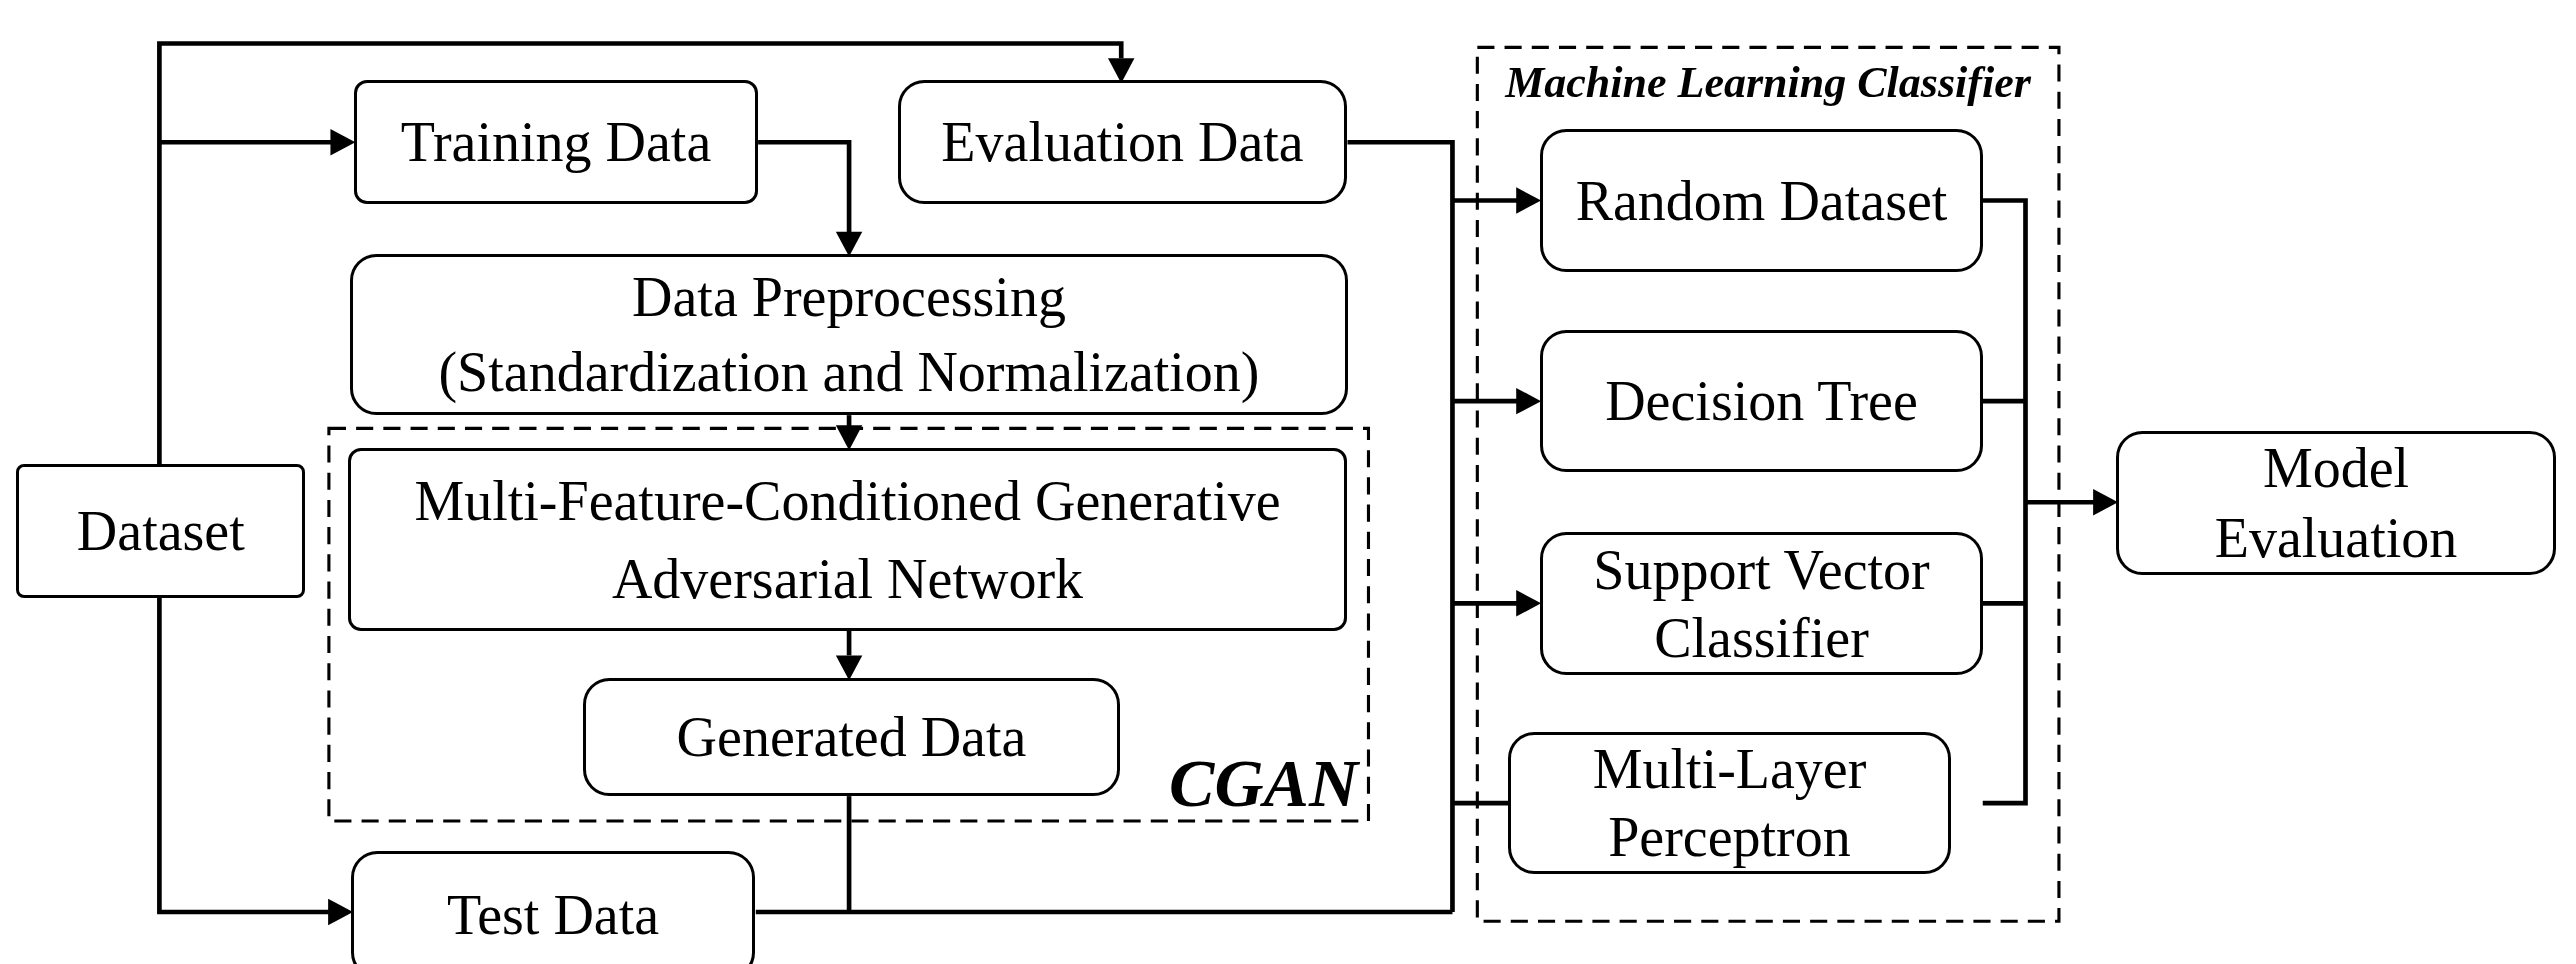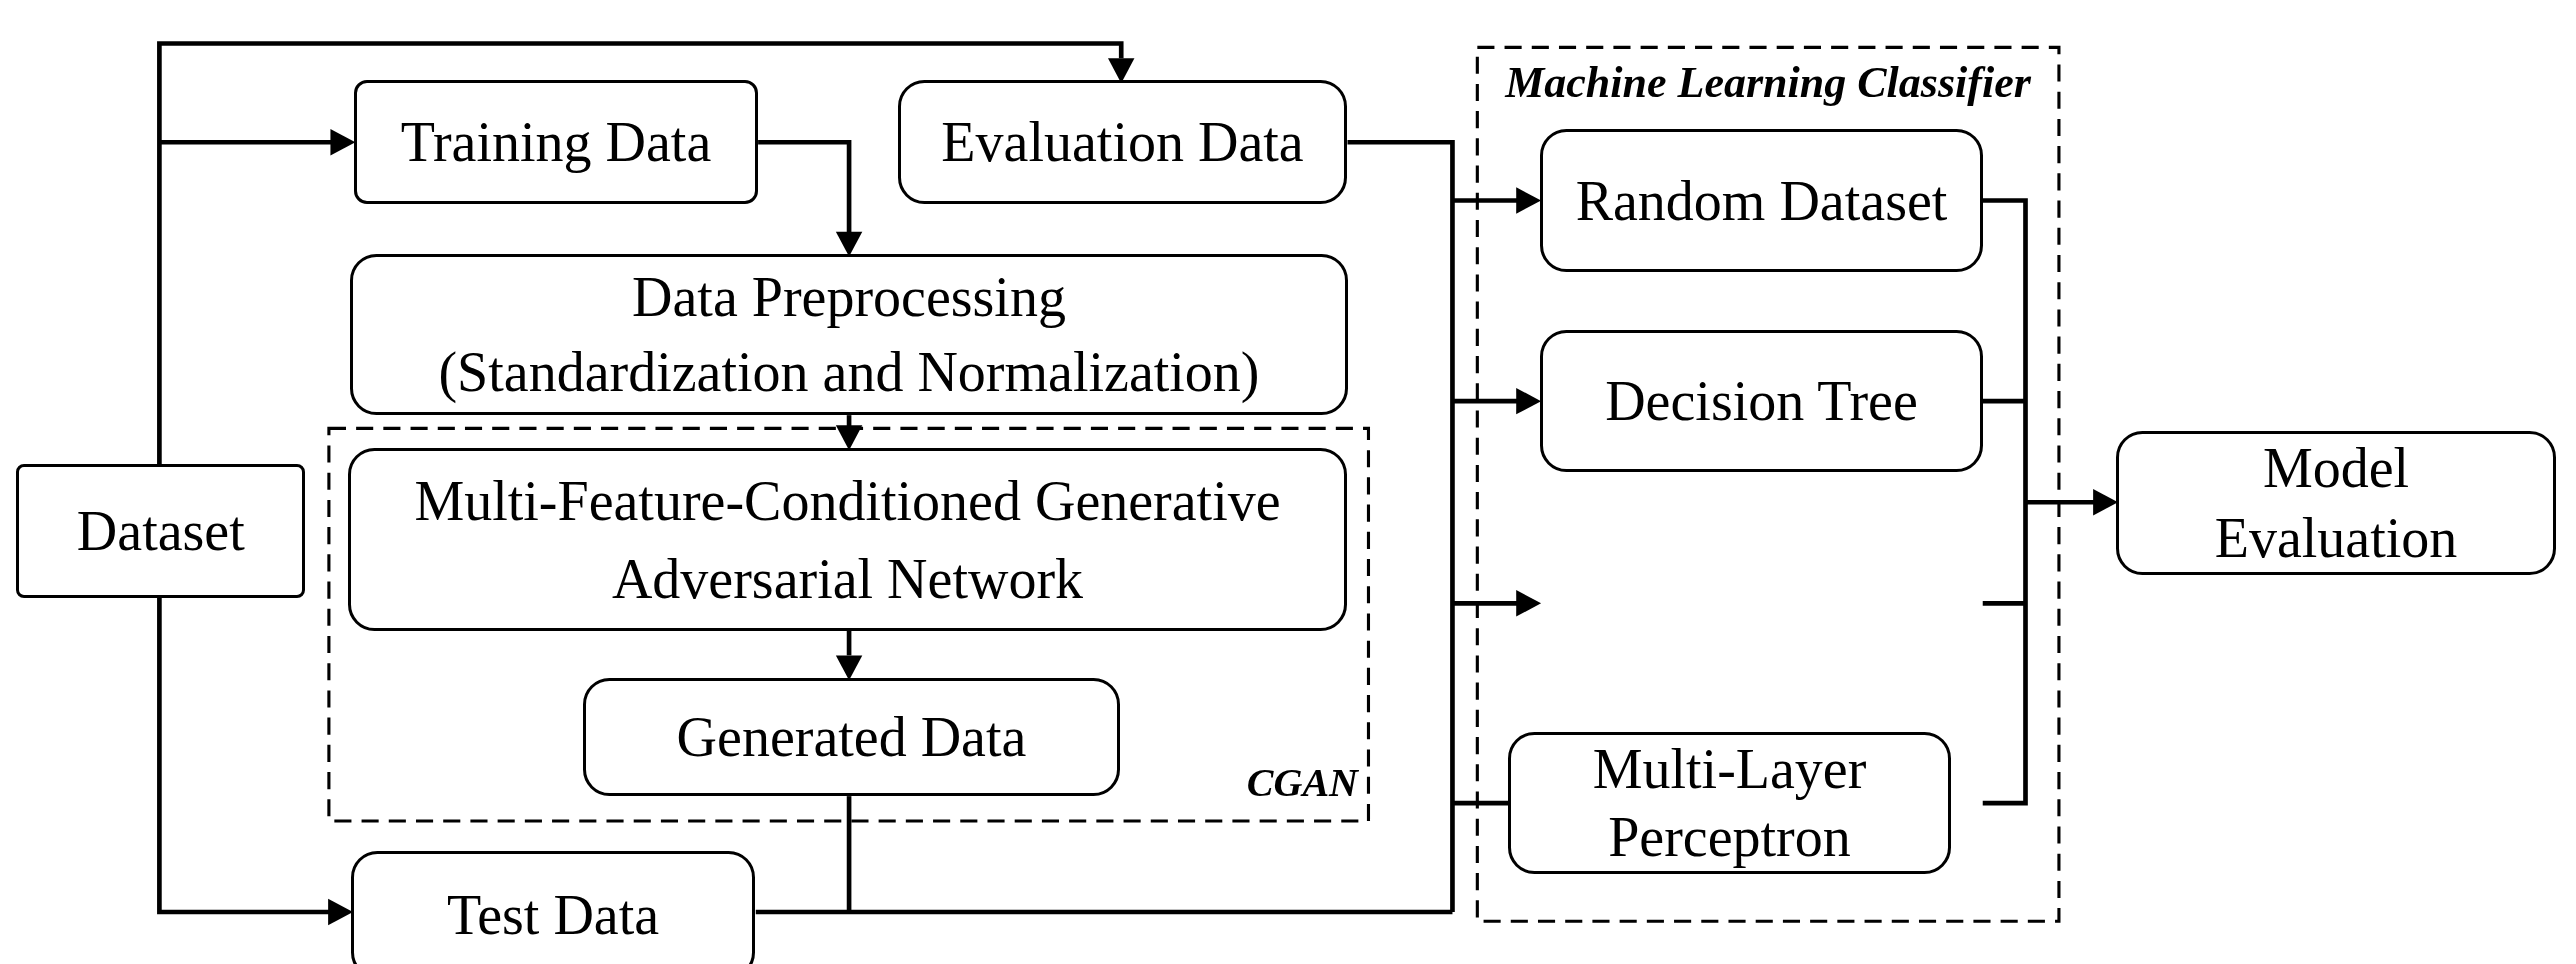--- a/index.html
+++ b/index.html
@@ -43,42 +43,42 @@
     justify-content: center;
     text-align: center;
     font-size: 56px;
     line-height: 72px;
     white-space: pre-line;
   }
   .node-dataset        { left: 16.3px;   top: 440px; width: 289px;  height: 134px; border-radius: 8px; }
   .node-training       { left: 354px;  top: 56px;  width: 404px;  height: 124px; border-radius: 13px; }
   .node-validation     { left: 898px; top: 56px;  width: 449px;  height: 124px; }
   .node-preprocessing  { left: 350px;  top: 230px; width: 998px; height: 161px; line-height: 75px; font-family: Liberation Serif, serif; }
-  .node-mfcgan         { left: 348px;  top: 424px; width: 999px; height: 183px; line-height: 78px; }
+  .node-mfcgan         { left: 348px;  top: 424px; width: 999px; height: 183px; line-height: 78px; border-radius: 13px; }
   .node-generated      { left: 583px;  top: 654px; width: 537px;  height: 118px; }
   .node-test           { left: 351px;  top: 827px; width: 404px; height: 128px; }
   .node-random-forest  { left: 1540px; top: 105px; width: 443px;  height: 143px; }
   .node-decision-tree  { left: 1540px; top: 306px; width: 443px;  height: 142px; }
   .node-svc            { left: 1540px; top: 508px; width: 443px;  height: 143px; line-height: 68px; }
   .node-mlp            { left: 1508px; top: 708px; width: 443px;  height: 142px; line-height: 68px; }
   .node-model-eval     { left: 2116px; top: 407px; width: 440px;  height: 144px; line-height: 70px; }
   .group-label {
     position: absolute;
     font-weight: bold;
     font-style: italic;
     white-space: nowrap;
   }
   #ml-group-label {
     left: 1477px; top: 33px; width: 582px;
     font-size: 44px; line-height: 51px;
     text-align: center;
   }
   #cgan-group-label {
     left: 1073px; top: 723px; width: 285px;
-    font-size: 40px; line-height: 72px;
+    font-size: 68px; line-height: 72px;
     text-align: right;
   }
 </style>
 </head>
 <body>
 
 <div id="canvas">
 
   <svg id="connector-layer" viewBox="0 0 3313 1241" xmlns="http://www.w3.org/2000/svg">
 
@@ -133,19 +133,21 @@
   <div class="node node-training">Training Data</div>
   <div class="node node-validation">Evaluation Data</div>
   <div class="node node-preprocessing">Data Preprocessing
 (Standardization and Normalization)</div>
   <div class="node node-mfcgan">Multi-Feature-Conditioned Generative
 Adversarial Network</div>
   <div class="node node-generated">Generated Data</div>
   <div class="node node-test">Test Data</div>
   <div class="node node-random-forest">Random Dataset</div>
   <div class="node node-decision-tree">Decision Tree</div>
+  <div class="node node-svc">Support Vector
+Classifier</div>
   <div class="node node-mlp">Multi-Layer
 Perceptron</div>
   <div class="node node-model-eval">Model
 Evaluation</div>
 
 </div>
 
 
 </body></html>

